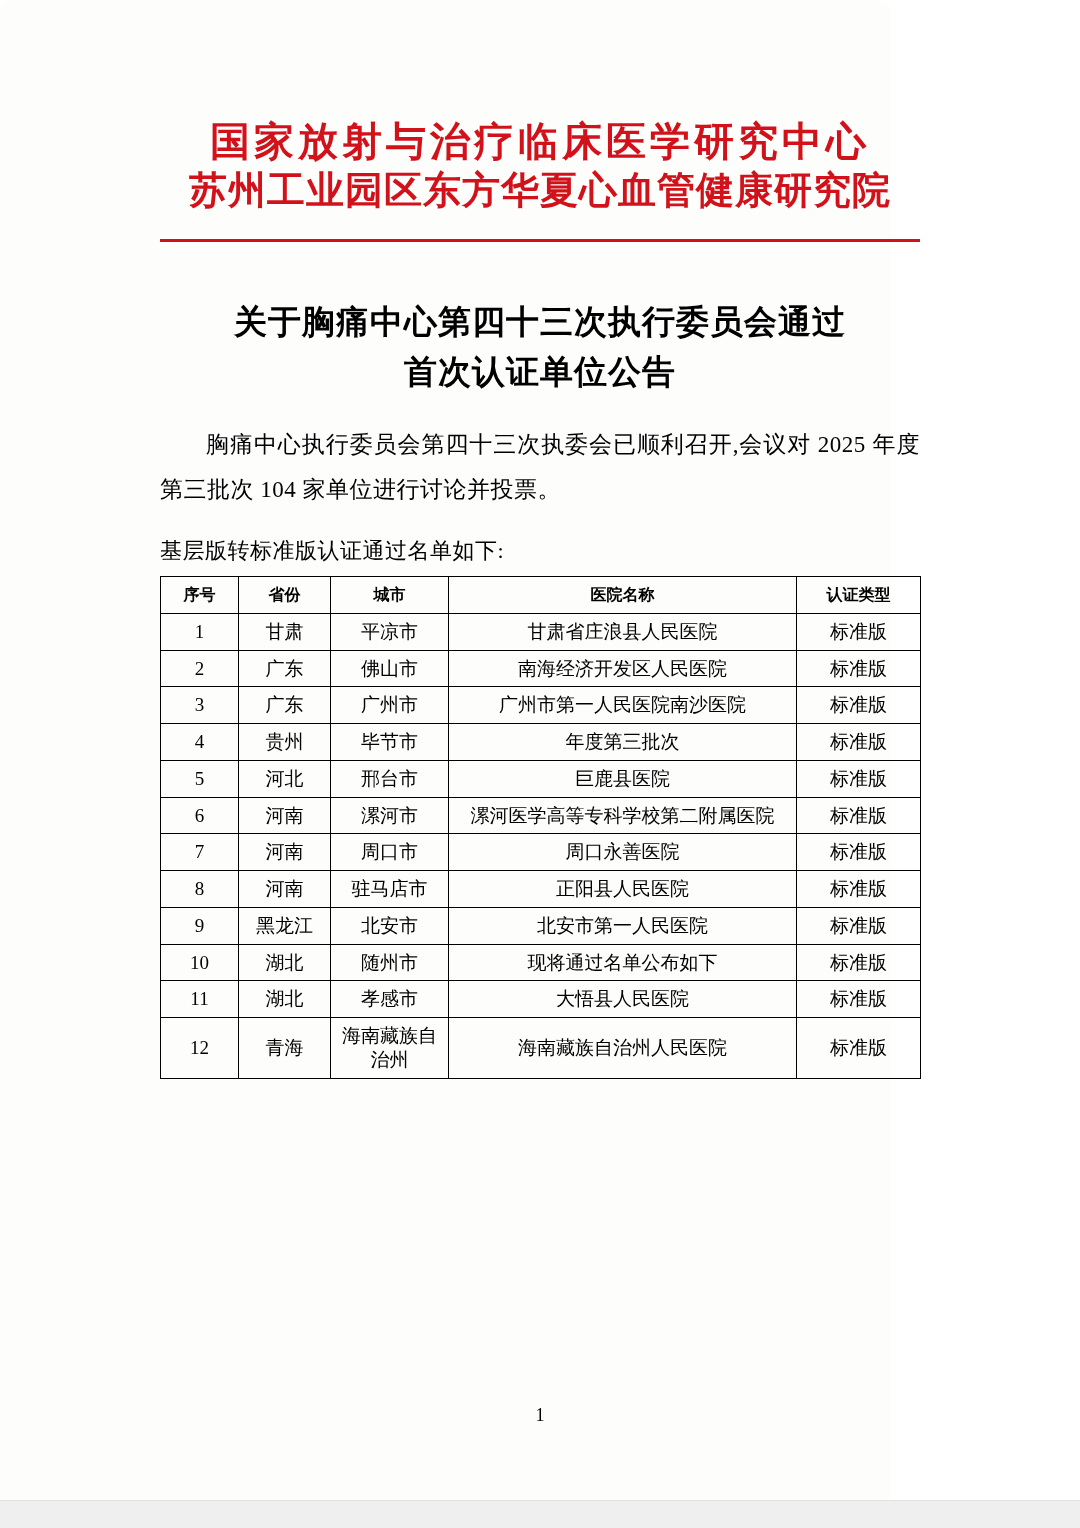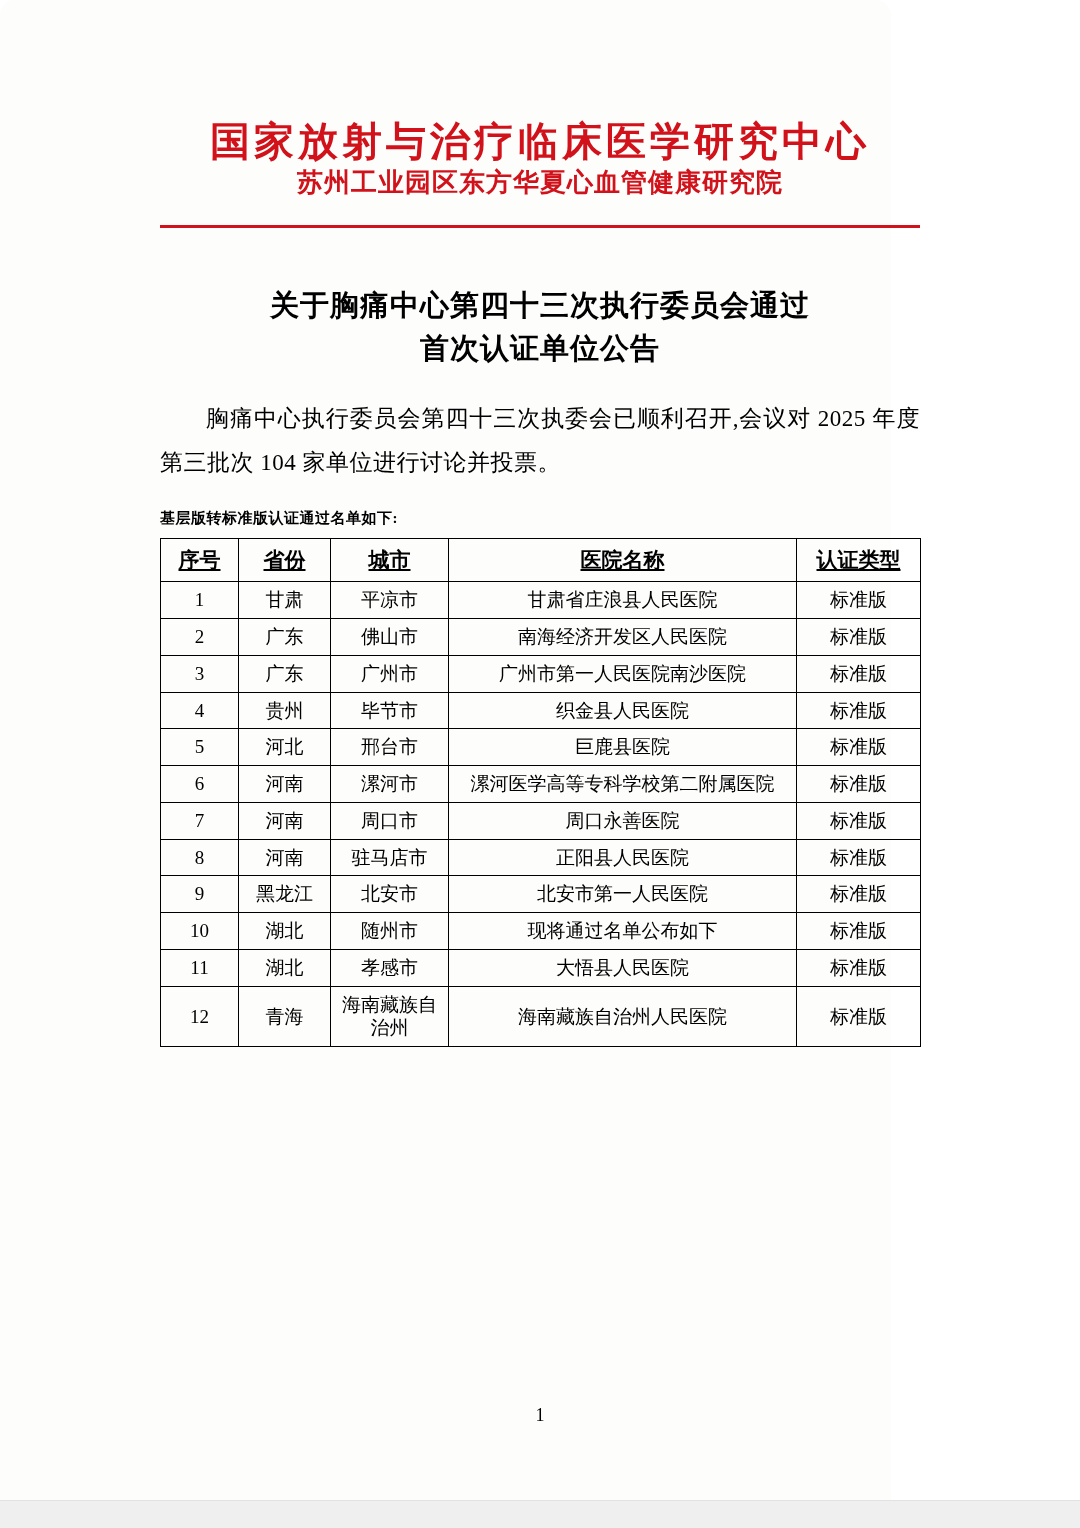--- a/index.html
+++ b/index.html
@@ -39,74 +39,73 @@
     font-family: "Liberation Serif", "DejaVu Serif", serif;
     font-weight: bold;
     letter-spacing: 2px;
     line-height: 1.22;
   }
   .lh-line1 {
     font-size: 40px;
     letter-spacing: 4px;
   }
   .lh-line2 {
-    font-size: 26px;
+    font-size: 38px;
     letter-spacing: 1px;
   }
   .lh-rule {
     margin: 26px auto 0 auto;
     width: 760px;
     height: 3px;
     background: #d1121a;
   }
   
   .doc-title {
     text-align: center;
-    font-size: 29px;
+    font-size: 33px;
     font-weight: bold;
     line-height: 1.5;
     letter-spacing: 1px;
     margin-top: 56px;
     font-family: "Liberation Serif", "DejaVu Serif", serif;
   }
   
   .para {
     font-size: 23px;
     line-height: 1.95;
     text-align: justify;
     text-indent: 2em;
     letter-spacing: 0.5px;
     margin-top: 26px;
   }
   .section-head {
-    font-size: 15px;
-    font-weight: bold;
+    font-size: 22px;
+    font-weight: normal;
     letter-spacing: 0.5px;
     margin-top: 22px;
     margin-bottom: 10px;
   }
   
   table.list {
     border-collapse: collapse;
     width: 760px;
     table-layout: fixed;
     font-size: 19px;
   }
   table.list th, table.list td {
     border: 1px solid #000;
     text-align: center;
     padding: 6px 2px;
     line-height: 1.25;
     font-weight: normal;
   }
   table.list thead th {
     font-weight: bold;
-    font-size: 21px;
+    font-size: 16px;
     padding: 8px 2px;
-    text-decoration: underline;
   }
   col.c-idx { width: 78px; }
   col.c-prov { width: 92px; }
   col.c-city { width: 118px; }
   col.c-hosp { width: 348px; }
   col.c-type { width: 124px; }
   .num { font-family: "Liberation Serif", "DejaVu Serif", serif; }
   
   .page-number {
     position: absolute;
@@ -183,21 +182,21 @@
           <td class="num">3</td>
           <td>广东</td>
           <td>广州市</td>
           <td>广州市第一人民医院南沙医院</td>
           <td>标准版</td>
         </tr>
         <tr>
           <td class="num">4</td>
           <td>贵州</td>
           <td>毕节市</td>
-          <td>织金县人民医院</td>
+          <td>年度第三批次</td>
           <td>标准版</td>
         </tr>
         <tr>
           <td class="num">5</td>
           <td>河北</td>
           <td>邢台市</td>
           <td>巨鹿县医院</td>
           <td>标准版</td>
         </tr>
         <tr>

